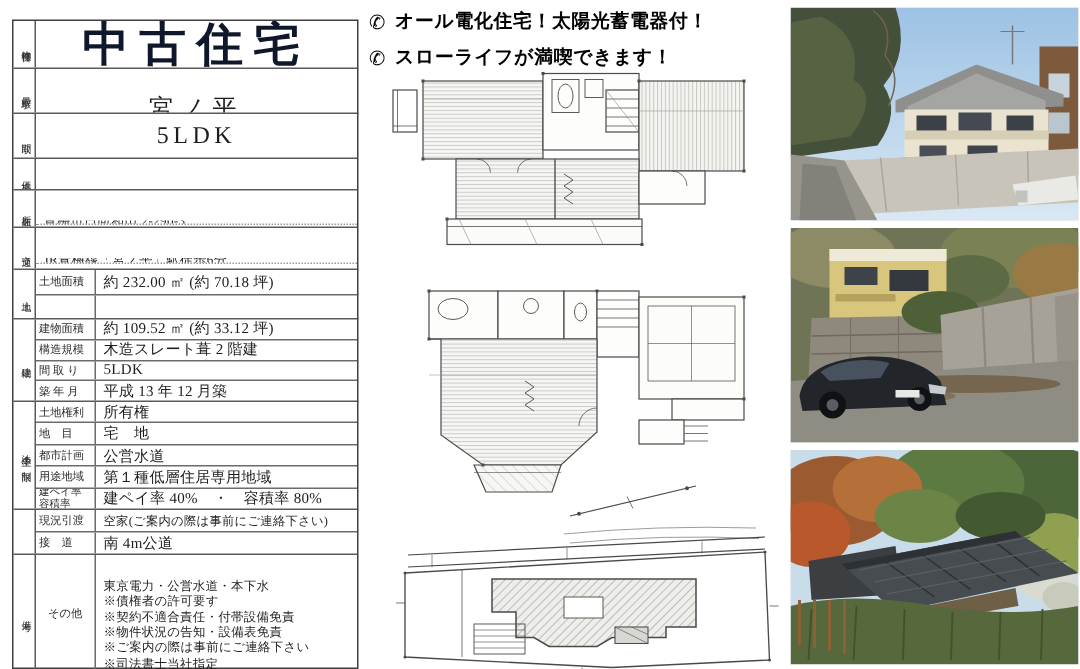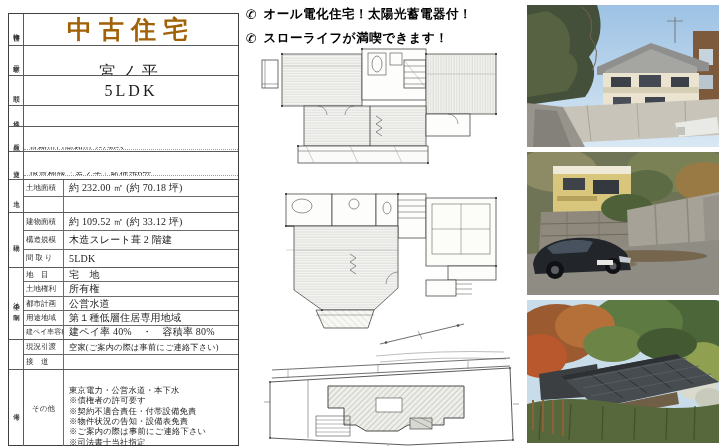--- a/index.html
+++ b/index.html
@@ -28,27 +28,27 @@
   }
   .grows{flex:1;display:flex;flex-direction:column;min-width:0;}
   .srow{display:flex;flex:1;border-bottom:1px solid #6b6b6b;box-sizing:border-box;min-height:0;}
   .srow:last-child{border-bottom:none;}
   .slabel{
     flex:0 0 40px;border-right:1px solid #6b6b6b;box-sizing:border-box;
     font-size:7.5px;color:#2c2c2c;display:flex;align-items:center;
     padding:0 2px;justify-content:space-between;white-space:nowrap;overflow:hidden;
   }
   .slabel.center{justify-content:center;}
-  .slabel .two{display:flex;flex-direction:row;line-height:8px;font-size:7px;}
+  .slabel .two{display:flex;flex-direction:column;line-height:8px;font-size:7px;}
   .sval{
     flex:1;font-size:10px;display:flex;align-items:center;
     padding:0 0 0 5px;box-sizing:border-box;white-space:nowrap;overflow:hidden;letter-spacing:.2px;
   }
   .bigval{flex:1;display:flex;align-items:center;justify-content:center;overflow:hidden;}
-  .v-title{font-size:25px;letter-spacing:7px;font-weight:600;color:#a16207;}
+  .v-title{font-size:31px;letter-spacing:7px;font-weight:600;color:#0f172a;}
   .v-station{font-size:16px;letter-spacing:5px;font-weight:500;margin-top:24px;}
   .v-madori{font-size:16px;letter-spacing:3px;}
   .twoLine{flex:1;display:flex;flex-direction:column;min-width:0;margin-top:20px;}
   .twoLine .l1{flex:1.1;display:flex;align-items:center;padding-left:5px;font-size:8.8px;
     border-bottom:1px dotted #9a9a9a;white-space:nowrap;overflow:hidden;letter-spacing:.2px;}
   .twoLine .l2{flex:0.9;}
   .remlines{flex:1;display:flex;flex-direction:column;justify-content:center;
     padding-left:5px;font-size:8.3px;line-height:12.2px;letter-spacing:.2px;margin-top:15px;}
   .remlines div{white-space:nowrap;overflow:hidden;}
 
@@ -140,33 +140,37 @@
         <div class="sval">約 109.52 ㎡ (約 33.12 坪)</div>
       </div>
       <div class="srow">
         <div class="slabel">構造規模</div>
         <div class="sval">木造スレート葺 2 階建</div>
       </div>
       <div class="srow">
         <div class="slabel">間 取 り</div>
         <div class="sval">5LDK</div>
       </div>
+      <div class="srow">
+        <div class="slabel">築 年 月</div>
+        <div class="sval">平成 13 年 12 月築</div>
+      </div>
     </div>
   </div>
 
   <div class="trow" style="height:72px">
     <div class="vlabel">法令上の制限</div>
     <div class="grows">
       <div class="srow">
+        <div class="slabel">土地権利</div>
+        <div class="sval">所有権</div>
+      </div>
+      <div class="srow">
         <div class="slabel">地　目</div>
         <div class="sval">宅　地</div>
-      </div>
-      <div class="srow">
-        <div class="slabel">土地権利</div>
-        <div class="sval">所有権</div>
       </div>
       <div class="srow">
         <div class="slabel">都市計画</div>
         <div class="sval">公営水道</div>
       </div>
       <div class="srow">
         <div class="slabel">用途地域</div>
         <div class="sval">第１種低層住居専用地域</div>
       </div>
       <div class="srow">
@@ -183,20 +187,21 @@
 
   <div class="trow" style="height:30px">
     <div class="vlabel"></div>
     <div class="grows">
       <div class="srow">
         <div class="slabel">現況引渡</div>
         <div class="sval" style="font-size:8.2px">空家(ご案内の際は事前にご連絡下さい)</div>
       </div>
       <div class="srow">
         <div class="slabel">接　道</div>
+        <div class="sval">南 4m公道</div>
       </div>
     </div>
   </div>
 
   <div class="trow" style="height:77px">
     <div class="vlabel">備考</div>
     <div class="grows">
       <div class="srow">
         <div class="slabel center">その他</div>
         <div class="remlines">

